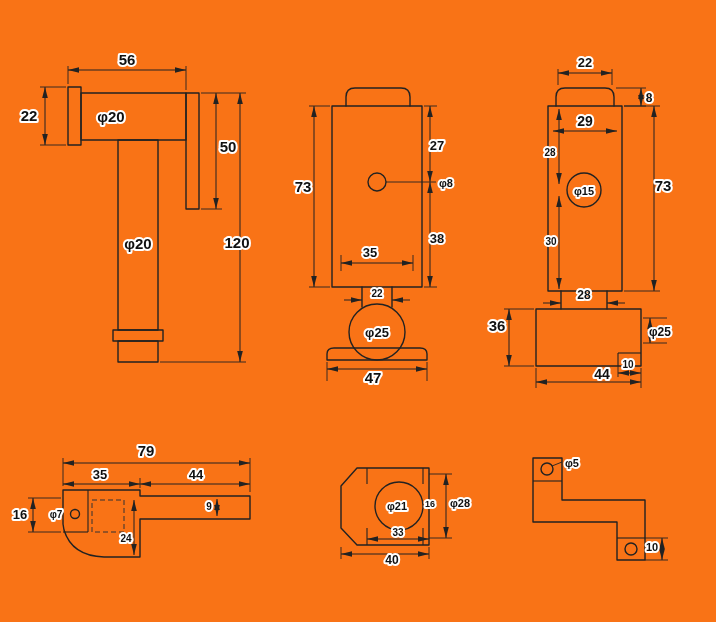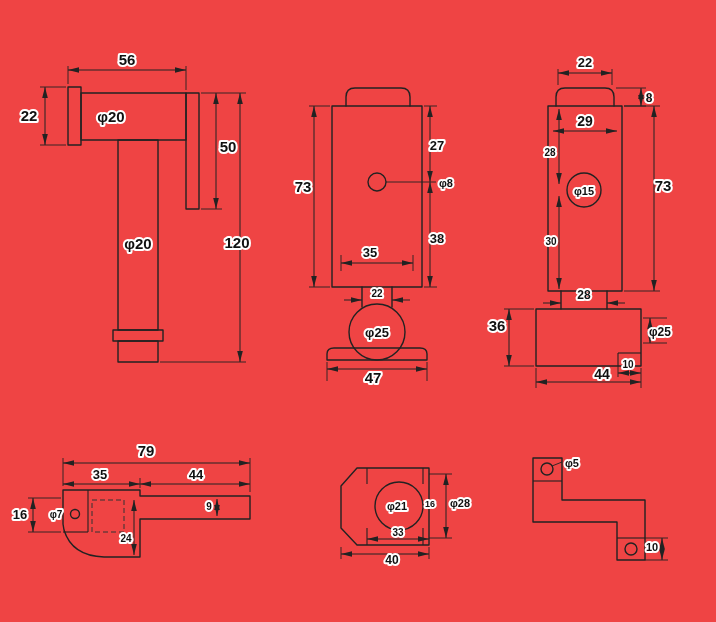--- a/index.html
+++ b/index.html
@@ -1,16 +1,16 @@
 <!DOCTYPE html>
 <html><head>
 <meta charset="utf-8">
 <style>
   html,body { margin:0; padding:0; background:#fff; }
-  .stage { position:relative; width:716px; height:622px; background:#ef4444; overflow:hidden; }
+  .stage { position:relative; width:716px; height:622px; background:#f97316; overflow:hidden; }
   svg { display:block; }
   .part   { fill:none; stroke:#222; stroke-width:1.4; stroke-linejoin:round; stroke-linecap:round; }
   .inner  { fill:none; stroke:#222; stroke-width:1.1; }
   .dash   { fill:none; stroke:#333; stroke-width:1; stroke-dasharray:5 3; }
   .dim    { fill:none; stroke:#222; stroke-width:1; }
   .ext    { fill:none; stroke:#222; stroke-width:0.9; }
   text {
     font-family:"Liberation Sans", sans-serif;
     font-weight:bold; fill:#111; text-anchor:middle;
     stroke:#fff; stroke-width:4px; paint-order:stroke; stroke-linejoin:round;

